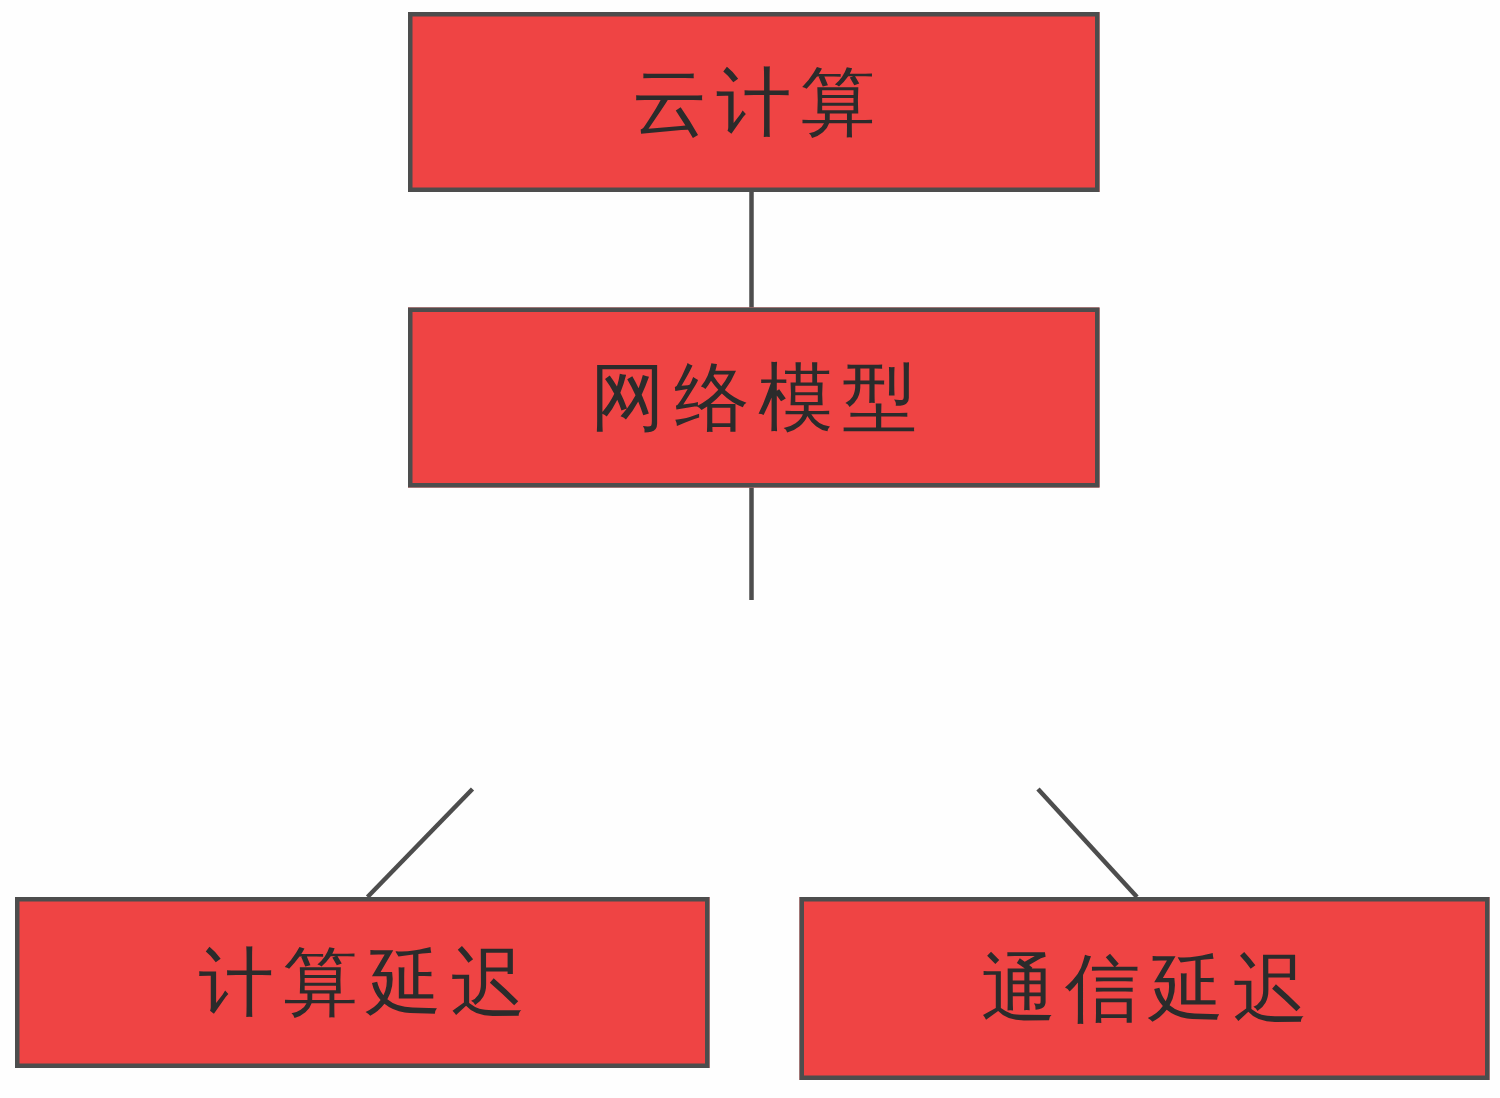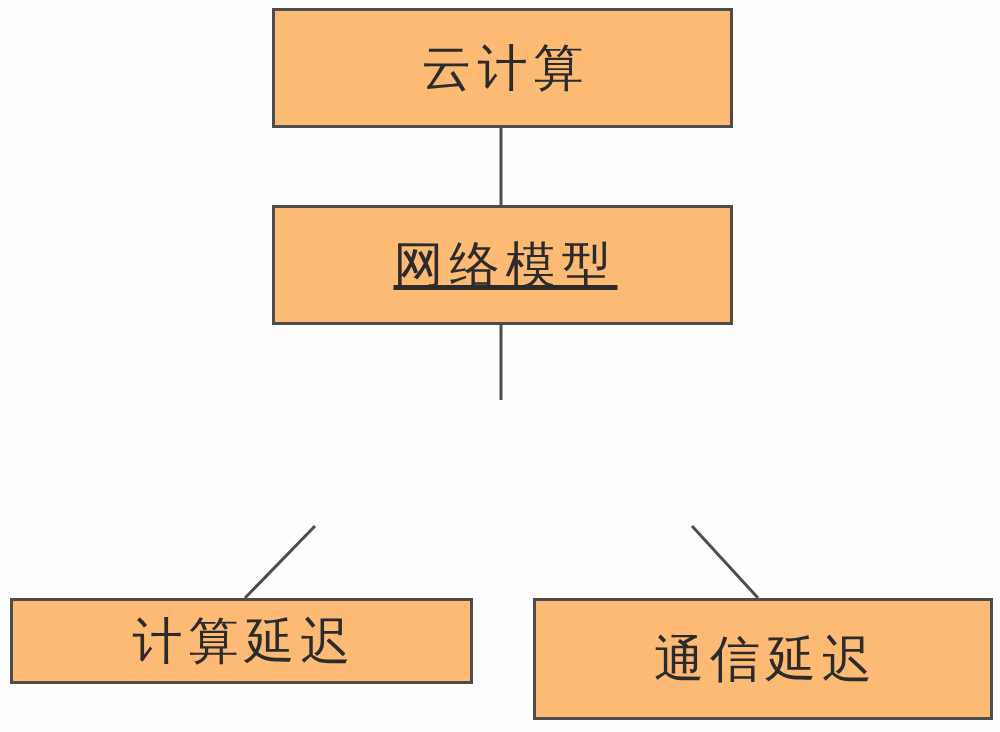--- a/index.html
+++ b/index.html
@@ -20,34 +20,34 @@
     left: 0;
     top: 0;
     width: 1000px;
     height: 732px;
     pointer-events: none;
   }
   .node {
     position: absolute;
     box-sizing: border-box;
     border: 3px solid #4d4d4d;
-    background: #fdba74;
+    background: #ef4444;
     display: flex;
     align-items: center;
     justify-content: center;
     font-size: 50px;
     letter-spacing: 6px;
     text-indent: 6px;
     color: #2b2b2b;
     white-space: nowrap;
   }
   .node-cloud        { left: 272px; top: 8px;   width: 461px; height: 120px; }
-  .node-network      { left: 272px; top: 205px; width: 461px; height: 120px; text-decoration: underline; }
+  .node-network      { left: 272px; top: 205px; width: 461px; height: 120px; }
   .node-edge         { left: 272px; top: 400px; width: 461px; height: 125px; }
-  .node-comp-delay   { left: 10px;  top: 598px; width: 463px; height: 86px; }
+  .node-comp-delay   { left: 10px;  top: 598px; width: 463px; height: 114px; }
   .node-comm-delay   { left: 533px; top: 598px; width: 460px; height: 122px; }
 </style>
 </head>
 <body>
 
 <div id="canvas">
 
   <svg id="edges" viewBox="0 0 1000 732" xmlns="http://www.w3.org/2000/svg">
     <line x1="501" y1="128" x2="501" y2="205" stroke="#4d4d4d" stroke-width="3"></line>
     <line x1="501" y1="325" x2="501" y2="400" stroke="#4d4d4d" stroke-width="3"></line>

